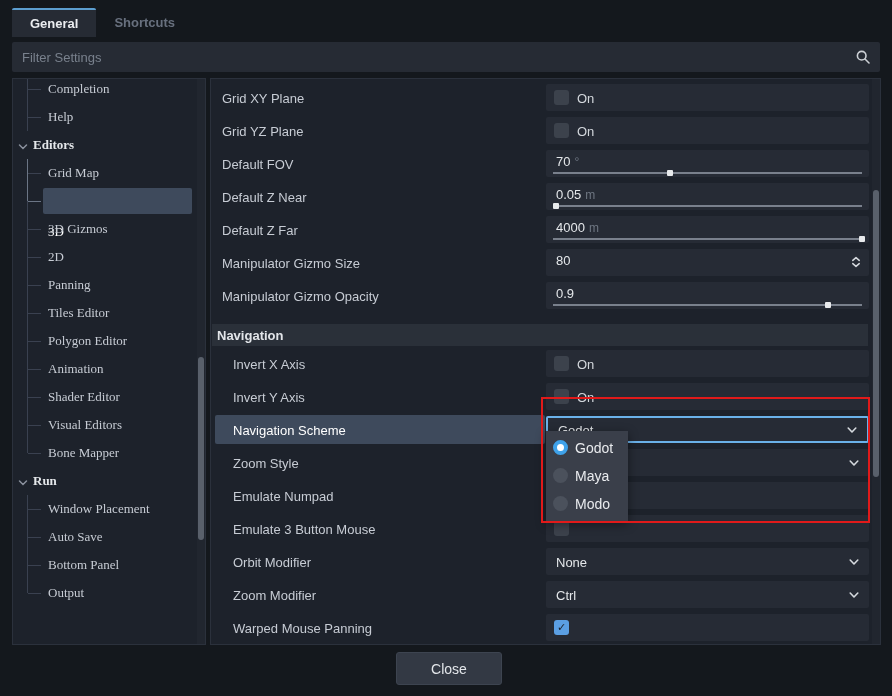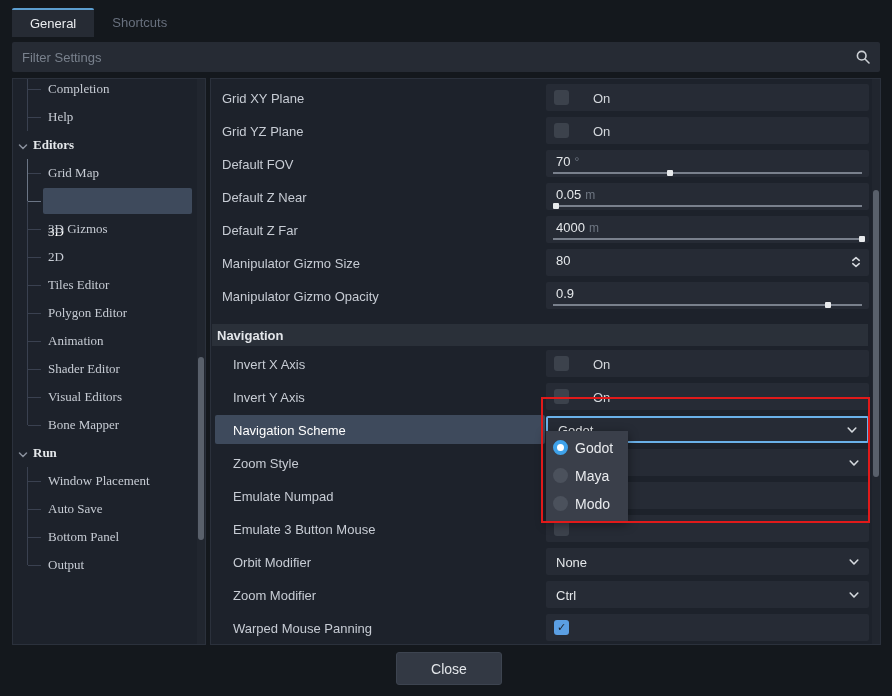--- a/index.html
+++ b/index.html
@@ -1,20 +1,20 @@
 <!DOCTYPE html>
 <html><head>
 <meta charset="utf-8">
 <style>
   html,body{margin:0;padding:0;background:#14181d;}
   #screen{position:relative;width:892px;height:696px;background:#14181d;overflow:hidden;
           font-family:"Liberation Sans",sans-serif;-webkit-font-smoothing:antialiased;}
 
   
-  .tabbar{position:absolute;left:12px;top:8px;height:31px;display:flex;}
+  .tabbar{position:absolute;left:12px;top:8px;height:31px;display:flex;font-weight:bold;}
   .tab{height:29px;line-height:29px;padding:0 18px;font-size:13px;color:#68707e;cursor:default;}
   .tab.active{background:#262b34;border-top:2px solid #5c9ed0;height:27px;line-height:27px;
               color:#ebedf0;border-radius:2px 2px 0 0;}
 
   
   .filterbar{position:absolute;left:12px;top:42px;width:868px;height:30px;background:#262b34;border-radius:2px;}
   .filterbar input{position:absolute;left:0;top:0;width:100%;height:100%;background:transparent;border:none;
                    outline:none;color:#cfd3d9;font-size:13px;padding:0 30px 0 10px;box-sizing:border-box;
                    font-family:"Liberation Sans",sans-serif;}
   .filterbar input::placeholder{color:#79818d;}
@@ -49,21 +49,21 @@
   .labelbg{position:absolute;left:4px;top:2px;width:330px;bottom:2px;background:#3e4a5c;border-radius:2px;}
   .prow.psel .plabel{color:#ffffff;}
   .vcell{position:absolute;left:335px;top:3px;width:323px;height:27px;background:#262b35;border-radius:2px;box-sizing:border-box;}
   .vcell.focused{border:2px solid #6ab1e9;}
   .srow{position:relative;height:24px;margin-top:11px;}
   .sectionbg{position:absolute;left:1px;right:12px;top:1px;bottom:1px;background:#2a3039;}
   .slabel{position:absolute;left:6px;top:50%;transform:translateY(-50%);font-size:13px;font-weight:bold;color:#e2e5e9;}
   .cbx{position:absolute;left:8px;top:6px;width:15px;height:15px;border-radius:3px;background:#3c424c;
        font-size:11px;line-height:15px;text-align:center;color:#1d222b;}
   .cbx.on{background:#5b9fe3;}
-  .cbxlabel{position:absolute;left:31px;top:50%;transform:translateY(-50%);font-size:13px;color:#d3d7dc;margin-left:16px;}
+  .cbxlabel{position:absolute;left:31px;top:50%;transform:translateY(-50%);font-size:13px;color:#d3d7dc;}
   .sval{position:absolute;left:10px;top:4px;font-size:13px;color:#e4e7ea;white-space:nowrap;}
   .suffix{color:#6e7682;font-size:12px;margin-left:4px;}
   .strack{position:absolute;left:7px;right:7px;bottom:3px;height:2px;background:#79808c;}
   .shandle{position:absolute;top:-2px;width:6px;height:6px;background:#e8eaec;border-radius:1px;margin-left:-3px;}
   .updown{position:absolute;right:6px;top:6px;}
   .dval{position:absolute;left:10px;top:50%;transform:translateY(-50%);font-size:13px;color:#e4e7ea;}
   .dchev{position:absolute;right:8px;top:50%;transform:translateY(-50%);width:14px;height:14px;}
 
   
   .popup{position:absolute;left:546px;top:431px;width:82px;padding:3px 0;background:#3a3f4a;z-index:40;
@@ -140,20 +140,25 @@
           <div class="tlabel">3D Gizmos</div>
         </div>
         <div class="trow leaf">
           <div class="vline"></div>
           <div class="stub"></div>
           <div class="tlabel">2D</div>
         </div>
         <div class="trow leaf">
           <div class="vline"></div>
           <div class="stub"></div>
+          <div class="tlabel">Panning</div>
+        </div>
+        <div class="trow leaf">
+          <div class="vline"></div>
+          <div class="stub"></div>
           <div class="tlabel">Tiles Editor</div>
         </div>
         <div class="trow leaf">
           <div class="vline"></div>
           <div class="stub"></div>
           <div class="tlabel">Polygon Editor</div>
         </div>
         <div class="trow leaf">
           <div class="vline"></div>
           <div class="stub"></div>

